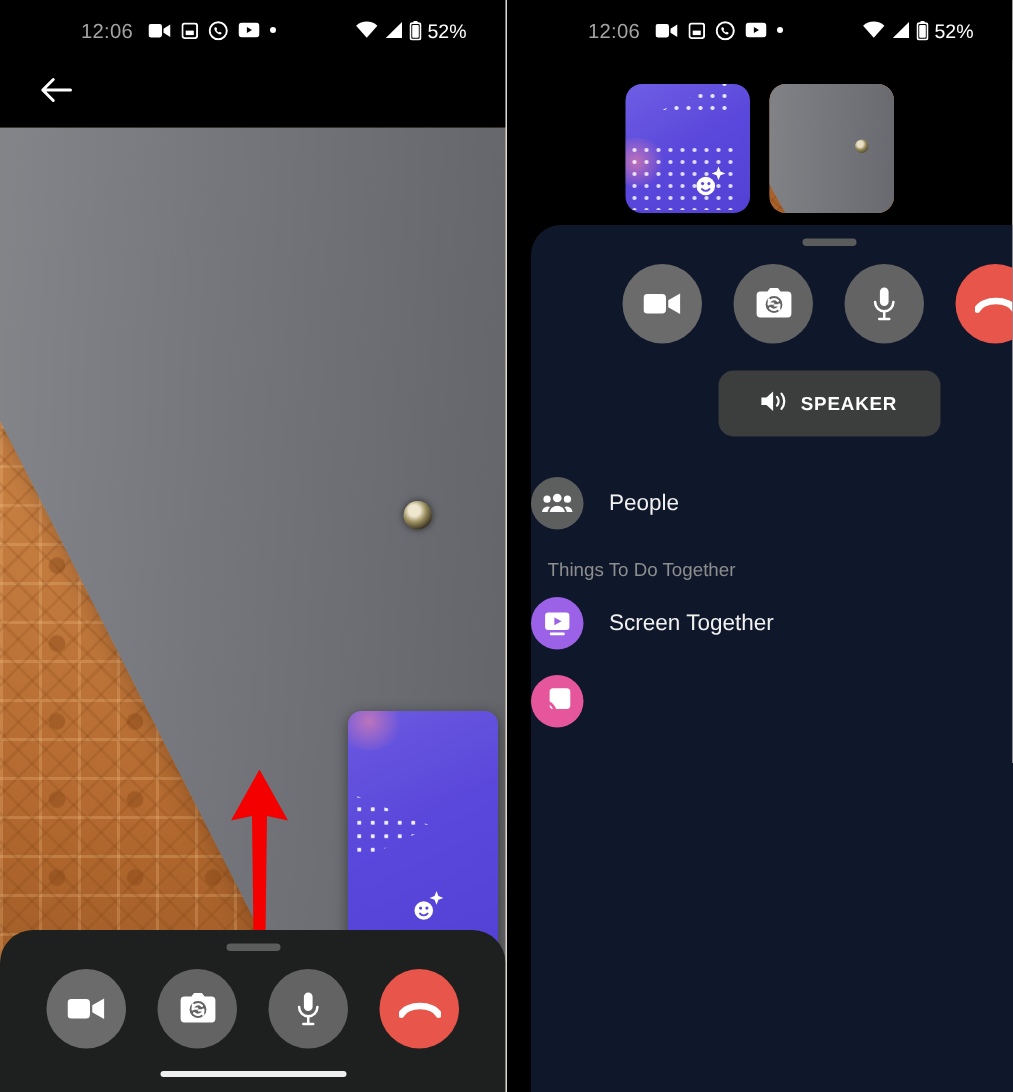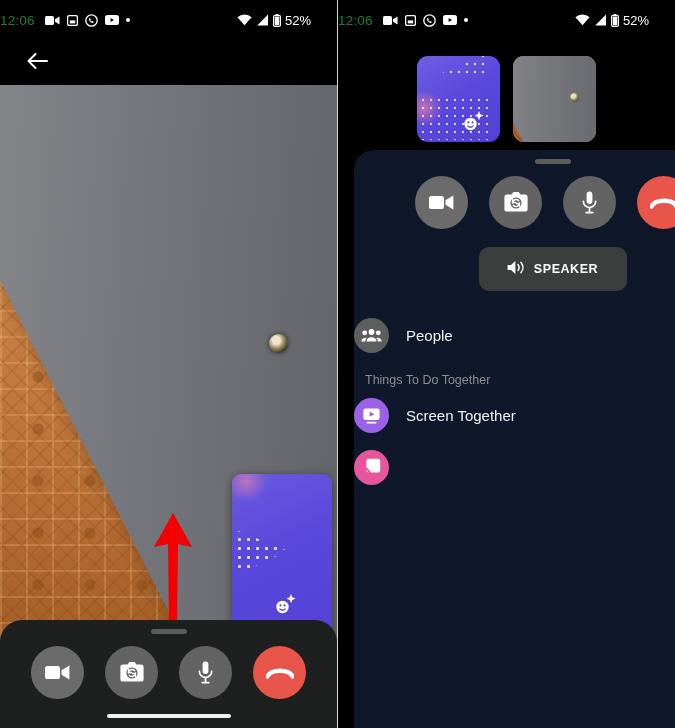--- a/index.html
+++ b/index.html
@@ -10,21 +10,21 @@
 
   
   .panel{ position:absolute; top:0; height:728px; width:337px; background:#000; overflow:hidden; }
   #panel-left{ left:0; }
   #panel-right{ left:338px; width:337px; }
   .panel-divider{ position:absolute; left:337px; top:0; width:1px; height:728px; background:#d9d6d2; }
 
   
   .statusbar{ position:absolute; top:0; left:0; width:100%; height:40px; background:#000;
               display:flex; align-items:center; z-index:40; }
-  .sb-time{ color:#15803d; font-size:13.5px; font-weight:500; letter-spacing:.2px; }
+  .sb-time{ color:#a3a3a3; font-size:13.5px; font-weight:500; margin-left:54px; letter-spacing:.2px; }
   .sb-icons-left{ display:flex; align-items:center; gap:7px; margin-left:10px; }
   .sb-right{ margin-left:auto; margin-right:26px; display:flex; align-items:center; gap:4px; }
   .sb-pct{ color:#fff; font-size:13px; font-weight:500; margin-left:0; }
   .sb-ico{ display:block; }
   .sb-dot{ width:4px; height:4px; border-radius:50%; background:#fff; display:block; }
 
   
   #back-bar{ position:absolute; top:40px; left:0; width:100%; height:45px; background:#000; z-index:30;
              display:flex; align-items:center; }
   #back-bar .ico{ margin-left:26px; }

